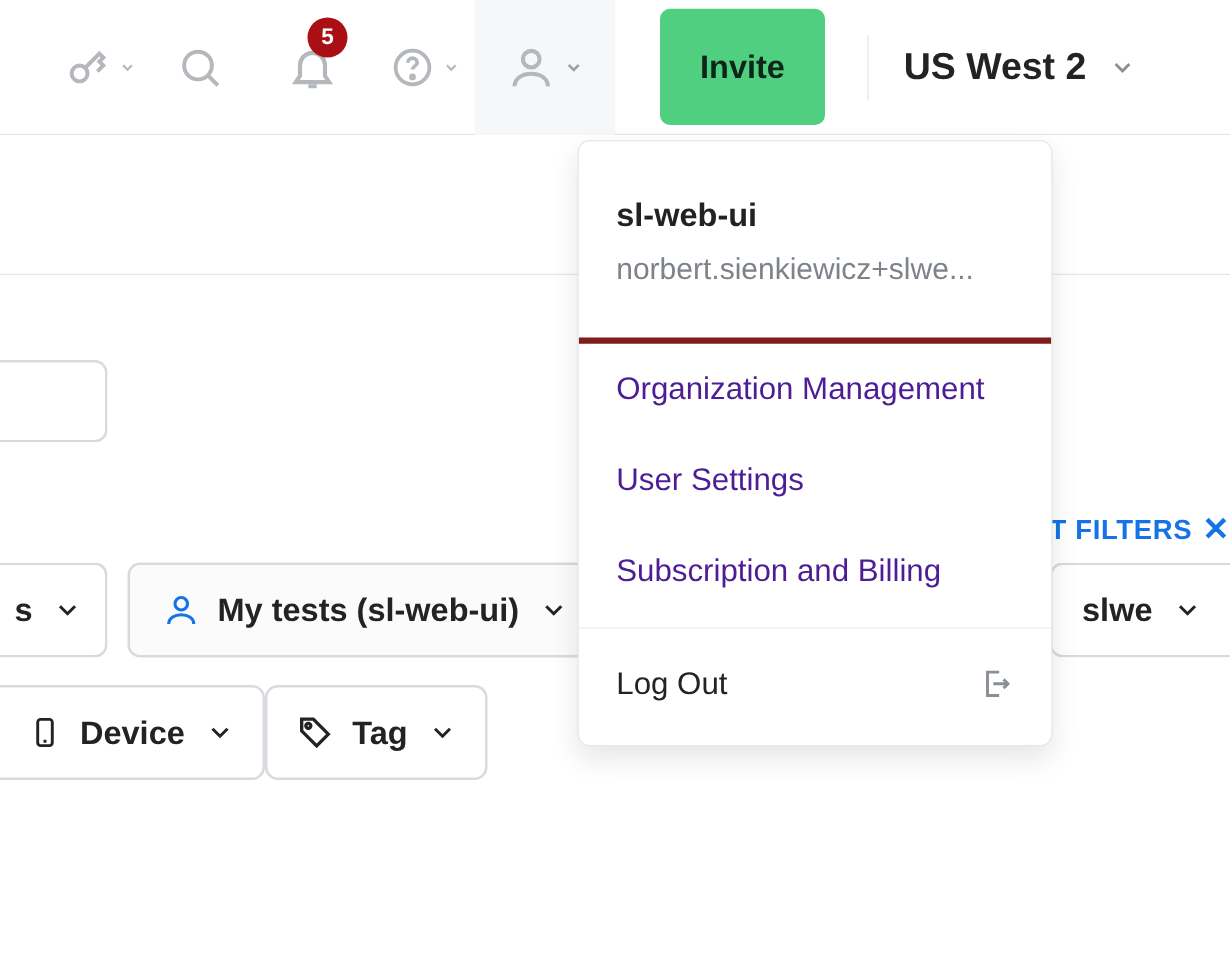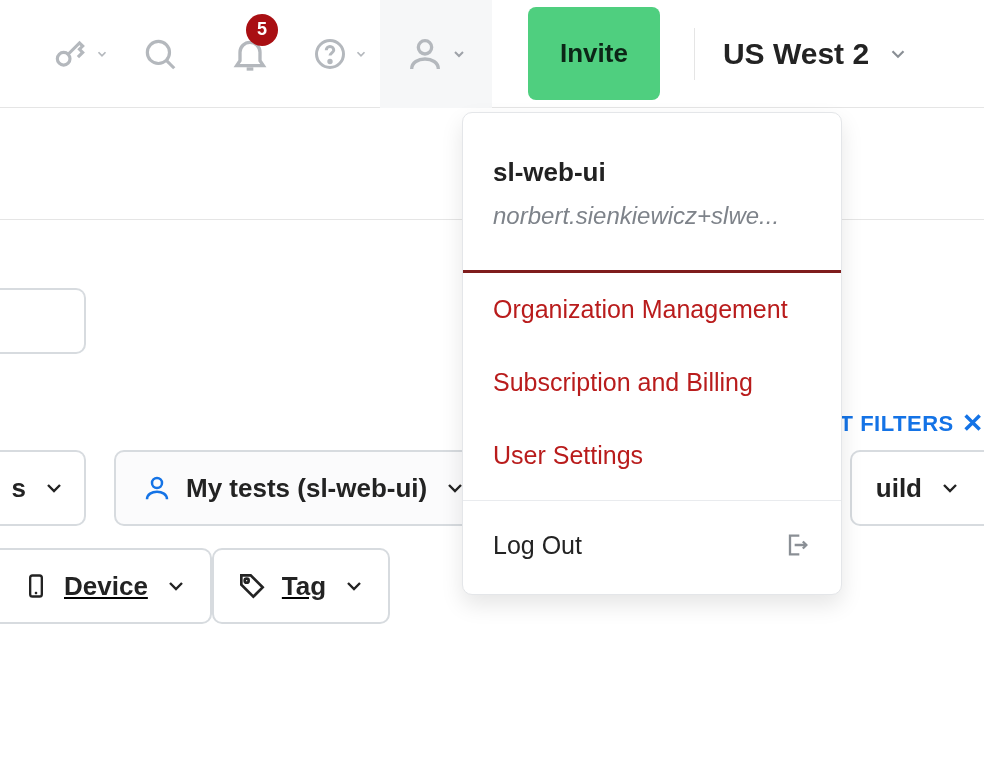--- a/index.html
+++ b/index.html
@@ -105,21 +105,20 @@
     left: 0;
     display: flex;
     align-items: center;
   }
   .filter-row2 {
     position: absolute;
     top: 548px;
     left: 0;
     display: flex;
     align-items: center;
-    text-decoration: underline;
   }
   .pill {
     display: flex;
     align-items: center;
     border: 2px solid #d7dbdf;
     border-radius: 10px;
     background: #fff;
     height: 76px;
     padding: 0 22px;
     font-size: 26px;
@@ -130,21 +129,21 @@
   .pill .chev { margin-left: 16px; color: #232323; }
   .pill .ico { margin-right: 14px; }
   .pill-frag-left {
     border-left: none;
     border-radius: 0 10px 10px 0;
     padding-left: 0;
     padding-right: 18px;
     width: 86px;
     justify-content: flex-end;
   }
-  .pill-mytests { margin-left: 28px; padding-left: 26px; padding-right: 26px; background:#fbfbfc;justify-content:center;}
+  .pill-mytests { margin-left: 16px; padding-left: 26px; padding-right: 26px; background:#fbfbfc;justify-content:center;}
   .pill-build {
     position: absolute;
     top: 450px;
     right: 0;
     border-right: none;
     border-radius: 10px 0 0 10px;
     padding-left: 24px;
   }
   .pill-device { border-left: none; border-radius: 0 10px 10px 0; padding-right: 22px;}
   .pill-tag { }
@@ -157,28 +156,28 @@
     left: 462px;
     width: 380px;
     background: #fff;
     border: 1px solid #e4e6e9;
     border-radius: 10px;
     box-shadow: 0 10px 22px rgba(0,0,0,0.10);
     overflow: hidden;
   }
   .dd-header {
     padding: 44px 30px 40px 30px;
-    border-bottom: 3px solid #7f1d1d;
+    border-bottom: 5px solid #7f1d1d;
   }
   .dd-title { font-size: 26px; font-weight: 700; color: #222; }
-  .dd-sub { font-size: 24px; color: #7e838a; margin-top: 14px; white-space: nowrap; overflow: hidden; text-overflow: ellipsis; font-style: italic; }
+  .dd-sub { font-size: 24px; color: #7e838a; margin-top: 14px; white-space: nowrap; overflow: hidden; text-overflow: ellipsis; }
   .dd-item {
     padding: 22px 30px;
     font-size: 25px;
-    color: #b91c1c;
+    color: #4c1d95;
     cursor: pointer;
   }
   .dd-item:first-of-type { padding-top: 30px; }
   .dd-sep { height: 1px; background: #e9ebee; margin-top: 8px;}
   .dd-logout {
     display: flex;
     align-items: flex-start;
     justify-content: space-between;
     padding: 30px 30px 34px 30px;
     font-size: 25px;
@@ -266,21 +265,21 @@
         </svg>
     </span>
     <span>My tests (sl-web-ui)</span>
     <svg class="chev" width="24" height="24" viewBox="0 0 24 24" fill="none" stroke="#232323" stroke-width="2.4">
         <polyline points="6 9 12 15 18 9"></polyline>
       </svg>
   </div>
 </div>
 
 <div class="pill pill-build">
-  <span>uild</span>
+  <span>slwe</span>
   <svg class="chev" width="24" height="24" viewBox="0 0 24 24" fill="none" stroke="#232323" stroke-width="2.4">
       <polyline points="6 9 12 15 18 9"></polyline>
     </svg>
 </div>
 
 <div class="filter-row2">
   <div class="pill pill-device">
     <span class="ico">
       <svg width="28" height="36" viewBox="0 0 24 24" fill="none" stroke="#232323" stroke-width="2">
           <rect x="7" y="3" width="10" height="18" rx="2"></rect>
@@ -305,22 +304,22 @@
       </svg>
   </div>
 </div>
 
 <div class="dropdown">
   <div class="dd-header">
     <div class="dd-title">sl-web-ui</div>
     <div class="dd-sub">norbert.sienkiewicz+slwe...</div>
   </div>
   <div class="dd-item">Organization Management</div>
+  <div class="dd-item">User Settings</div>
   <div class="dd-item">Subscription and Billing</div>
-  <div class="dd-item">User Settings</div>
   <div class="dd-sep"></div>
   <div class="dd-logout">
     <span>Log Out</span>
     <svg width="28" height="28" viewBox="0 0 24 24" fill="none" stroke="#8a8f95" stroke-width="2">
         <path d="M14 4h-8v16h8"></path>
         <path d="M10 12h10"></path>
         <path d="M17 9l3 3-3 3"></path>
       </svg>
   </div>
 </div>

